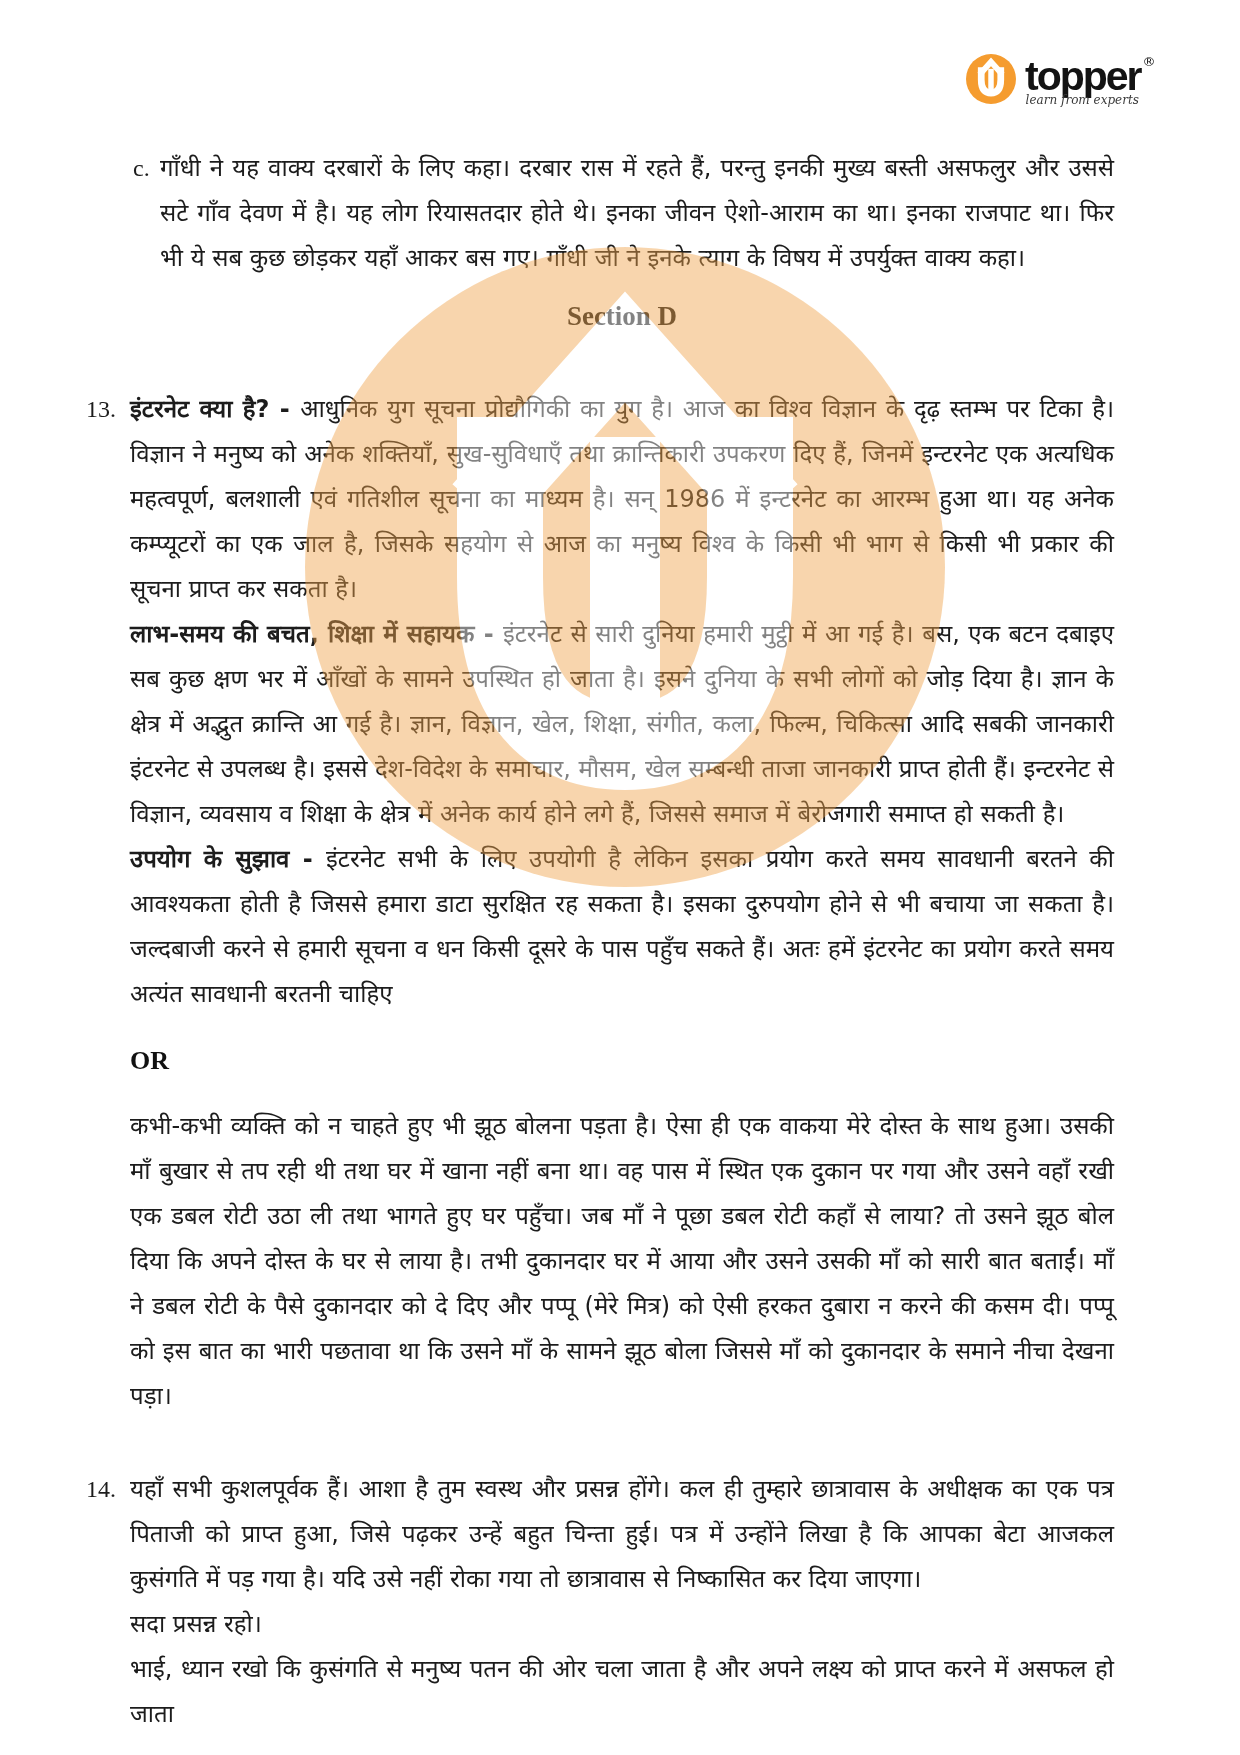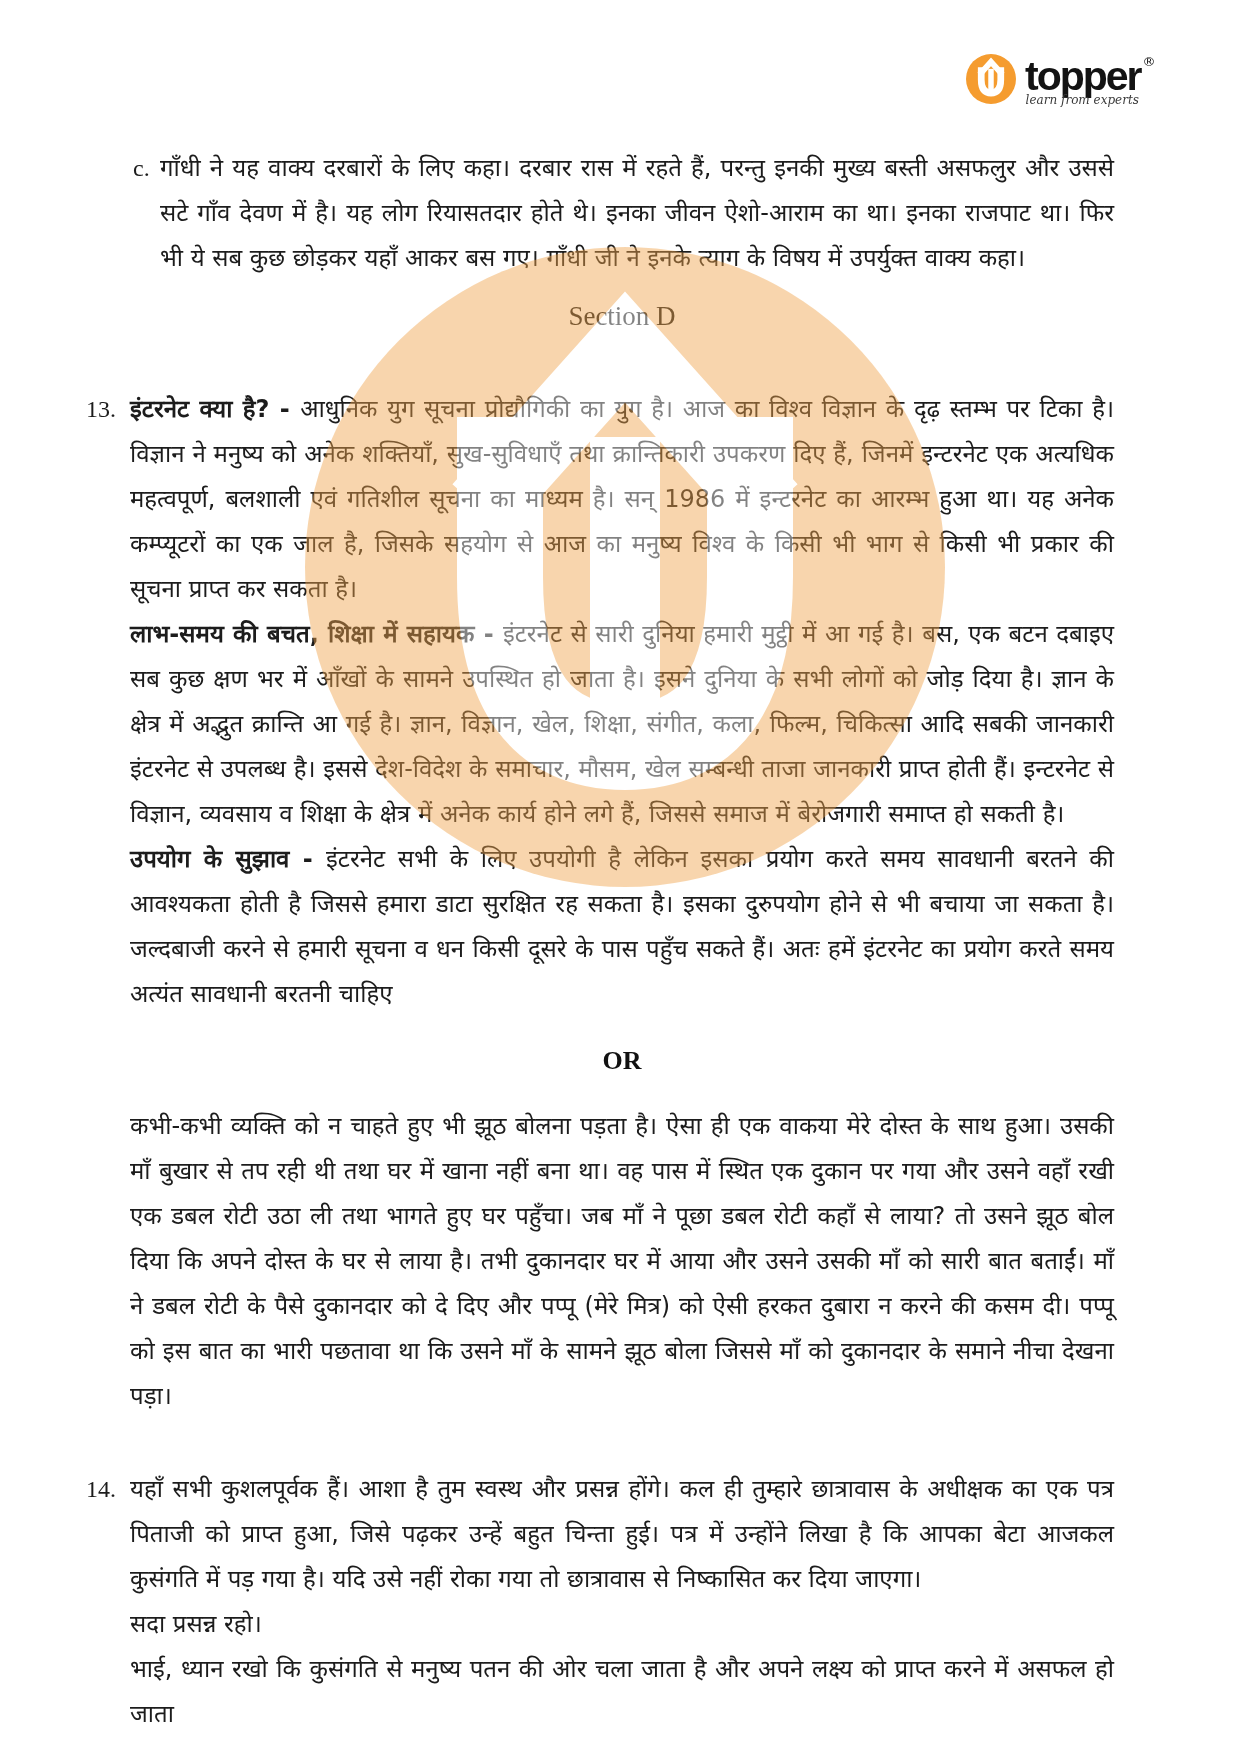--- a/index.html
+++ b/index.html
@@ -26,24 +26,24 @@
 
   
   .content{position:absolute;left:130px;top:146px;width:984px;z-index:1;
            color:#1c1c1c;font-size:24px;line-height:45px;text-align:justify;}
   .para{margin:0;}
   .pad{margin-left:30px;}
   .item-c{position:relative;margin-left:30px;}
   .item-c .marker{position:absolute;left:-27px;top:0;font-family:"Liberation Serif",serif;}
   .q{position:relative;margin-top:48px;}
   .q .marker{position:absolute;left:-44px;top:0;font-family:"Liberation Serif",serif;}
-  .section-heading{font-family:"Liberation Serif",serif;font-weight:400;font-size:27px;
+  .section-heading{font-family:"Liberation Serif",serif;font-weight:700;font-size:27px;
                    color:#1d1d1d;text-align:center;margin:13px 0 8px 0;line-height:45px;}
   .or-heading{font-family:"Liberation Serif",serif;font-weight:700;font-size:26px;color:#111;
-              text-align:center;margin:21px 0 21px 0;line-height:45px;}
+              text-align:left;margin:21px 0 21px 0;line-height:45px;}
   b.lead{font-weight:700;}
 </style>
 </head>
 <body>
 
 <div class="page">
 
   <header class="brand">
     <svg class="brand-icon brand-svg" viewBox="0 0 640 640">
       <circle class="logo-bg" cx="320" cy="320" r="320"></circle>

